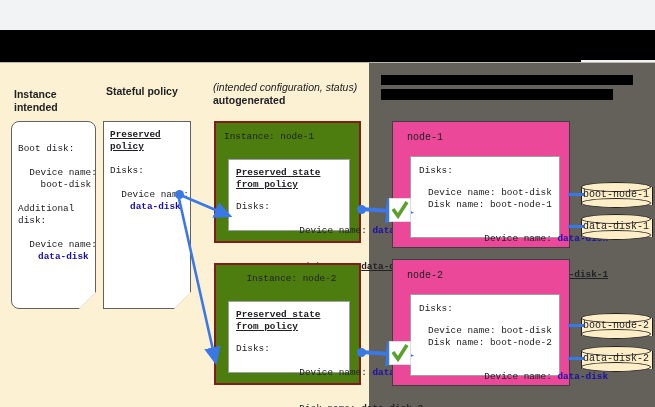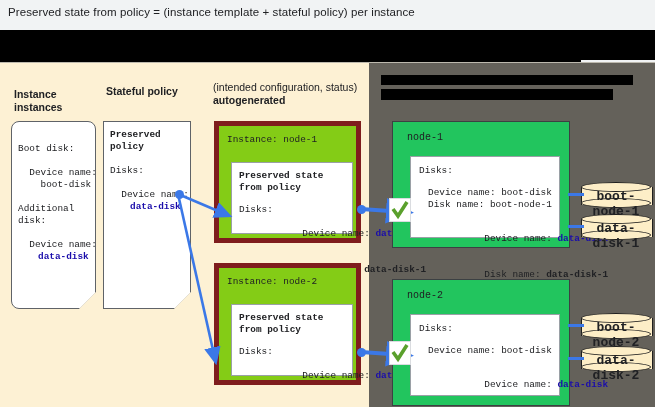--- a/index.html
+++ b/index.html
@@ -47,49 +47,49 @@
   .dark-panel{
     position:absolute;left:369px;top:0px;width:286px;height:345px;
     background:#64615a;
   }
   .redact{position:absolute;background:#000;}
   .redact-a{left:12px;top:12px;width:252px;height:10px;}
   .redact-b{left:12px;top:26px;width:232px;height:11px;}
 
   
   .hd{position:absolute;font-size:10.5px;color:#202124;line-height:13px;}
-  .hd .sub{font-weight:normal;}
+  .hd .sub{font-weight:normal;font-style:italic;}
 
   
   .card{
     position:absolute;background:#fff;border:1px solid #5f6368;
     font-family:"Liberation Mono","DejaVu Sans Mono",monospace;
     font-size:9.4px;line-height:12px;color:#202124;
     box-sizing:border-box;
   }
   .fold{
     position:absolute;right:-1px;bottom:-1px;width:0;height:0;
     border-left:17px solid transparent;border-bottom:17px solid #9aa0a6;
   }
   .fold2{
     position:absolute;right:-1px;bottom:-1px;width:0;height:0;
     border-left:17px solid transparent;border-bottom:17px solid #fdf1d4;
   }
   .ln{white-space:pre;}
   .blue{color:#1a0dab;font-weight:bold;}
-  .bold{font-weight:bold;}
+  .bold{font-weight:bold;text-decoration:underline;}
 
   
   .box{
-    position:absolute;background:#84cc16;border:5px solid #7f1d1d;
+    position:absolute;background:#4d7c0f;border:2px solid #7f1d1d;
     font-family:"Liberation Mono","DejaVu Sans Mono",monospace;
     font-size:9.4px;line-height:12px;color:#202124;box-sizing:border-box;
   }
   .nodebox{
-    position:absolute;background:#22c55e;border:1px solid #3c4043;
+    position:absolute;background:#ec4899;border:1px solid #3c4043;
     box-sizing:border-box;
   }
   .innerbox{
     position:absolute;background:#fff;border:1px solid #9aa0a6;
     font-family:"Liberation Mono","DejaVu Sans Mono",monospace;
     font-size:9.4px;line-height:12px;color:#202124;box-sizing:border-box;
   }
   .nodelabel{
     position:absolute;font-family:"Liberation Mono","DejaVu Sans Mono",monospace;
     font-size:10px;color:#202124;
@@ -98,36 +98,35 @@
   
   .cyl{position:absolute;width:70px;height:26px;}
   .cyl .body{position:absolute;left:0;top:5px;width:70px;height:18px;
       background:#fdeec7;border-left:1.4px solid #1f1f1f;border-right:1.4px solid #1f1f1f;}
   .cyl .top{position:absolute;left:0;top:0px;width:70px;height:10px;
       background:#fdeec7;border:1.4px solid #1f1f1f;border-radius:50%/50%;box-sizing:border-box;}
   .cyl .bot{position:absolute;left:0;top:16px;width:70px;height:10px;
       background:#fdeec7;border:1.4px solid #1f1f1f;border-radius:50%/50%;box-sizing:border-box;}
   .cyl .lbl{position:absolute;left:0;top:7px;width:70px;text-align:center;
       font-family:"Liberation Mono","DejaVu Sans Mono",monospace;
-      font-size:13px;color:#202124;z-index:3;font-weight:bold;}
+      font-size:10px;color:#202124;z-index:3;}
 
   
   .hline{position:absolute;height:3px;background:#3b78e7;}
   .dot{position:absolute;width:9px;height:9px;border-radius:50%;background:#3b78e7;}
   .checkbox-ok{position:absolute;width:22px;height:24px;background:#fff;
       border:1px solid #dadce0;box-sizing:border-box;}
   svg.arrows{position:absolute;left:0;top:0;width:655px;height:345px;overflow:visible;
       pointer-events:none;}
 </style>
 </head>
 <body>
 
 <div id="root">
 
-  <div class="title">Preserved state from policy = (instance template + stateful policy) per instance</div>
 
   <div class="band">
     <div class="band-blue"></div>
     <div class="band-green2"></div>
     <div class="band-green1"></div>
     <div class="band-green3"></div>
     <div class="band-white"></div>
     <svg class="band-check" viewBox="0 0 18 22">
       <path d="M2 10 L7 17 L16 2" stroke="#5aa02c" stroke-width="4.2" fill="none" stroke-linecap="butt" stroke-linejoin="miter"></path>
     </svg>
@@ -141,21 +140,21 @@
 
   <div class="canvas">
 
     <div class="dark-panel">
       <div class="redact redact-a"></div>
       <div class="redact redact-b"></div>
     </div>
 
     <div class="hd" style="left:14px;top:25px;font-weight:bold;">
       <div>Instance</div>
-      <div>instances</div>
+      <div>intended</div>
     </div>
 
     <div class="hd" style="left:106px;top:22px;font-weight:bold;">
       <div>Stateful policy</div>
     </div>
 
     <div class="hd" style="left:213px;top:18px;">
       <div class="sub">(intended configuration, status)</div>
       <div style="font-weight:bold;">autogenerated</div>
     </div>
@@ -197,21 +196,21 @@
         <div class="ln" style="padding-left:7px;">
           <span>Device name:</span><span> </span><span class="blue">data-disk</span>
         </div>
         <div class="ln" style="padding-left:7px;">
           <span>Disk name:</span><span> </span><span class="bold">data-disk-1</span>
         </div>
       </div>
     </div>
 
     <div class="box" style="left:214px;top:200px;width:147px;height:122px;">
-      <div class="ln" style="padding:8px 0 0 8px;">Instance: node-2</div>
+      <div class="ln" style="padding:8px 0 0 8px;text-align:center;">Instance: node-2</div>
       <div class="innerbox" style="left:12px;top:36px;width:122px;height:72px;padding:7px 0 0 7px;">
         <div class="ln bold">Preserved state</div>
         <div class="ln bold">from policy</div>
         <div class="ln" style="height:10px;"></div>
         <div class="ln">Disks:</div>
         <div class="ln" style="padding-left:7px;">
           <span>Device name:</span><span> </span><span class="blue">data-disk</span>
         </div>
         <div class="ln" style="padding-left:7px;">
           <span>Disk name:</span><span> </span><span class="bold">data-disk-2</span>
@@ -229,26 +228,27 @@
         <div class="ln" style="height:10px;"></div>
         <div class="ln" style="padding-left:9px;">
           <span>Device name:</span><span> </span><span class="blue">data-disk</span>
         </div>
         <div class="ln" style="padding-left:9px;">
           <span>Disk name:</span><span> </span><span class="bold">data-disk-1</span>
         </div>
       </div>
     </div>
 
-    <div class="nodebox" style="left:392px;top:216px;width:178px;height:127px;">
+    <div class="nodebox" style="left:392px;top:196px;width:178px;height:127px;">
       <div class="nodelabel" style="left:14px;top:10px;">node-2</div>
       <div class="innerbox" style="left:17px;top:34px;width:150px;height:82px;padding:8px 0 0 8px;">
         <div class="ln">Disks:</div>
         <div class="ln" style="height:10px;"></div>
         <div class="ln" style="padding-left:9px;">Device name: boot-disk</div>
+        <div class="ln" style="padding-left:9px;">Disk name: boot-node-2</div>
         <div class="ln" style="height:10px;"></div>
         <div class="ln" style="padding-left:9px;">
           <span>Device name:</span><span> </span><span class="blue">data-disk</span>
         </div>
         <div class="ln" style="padding-left:9px;">
           
         </div>
       </div>
     </div>
 

